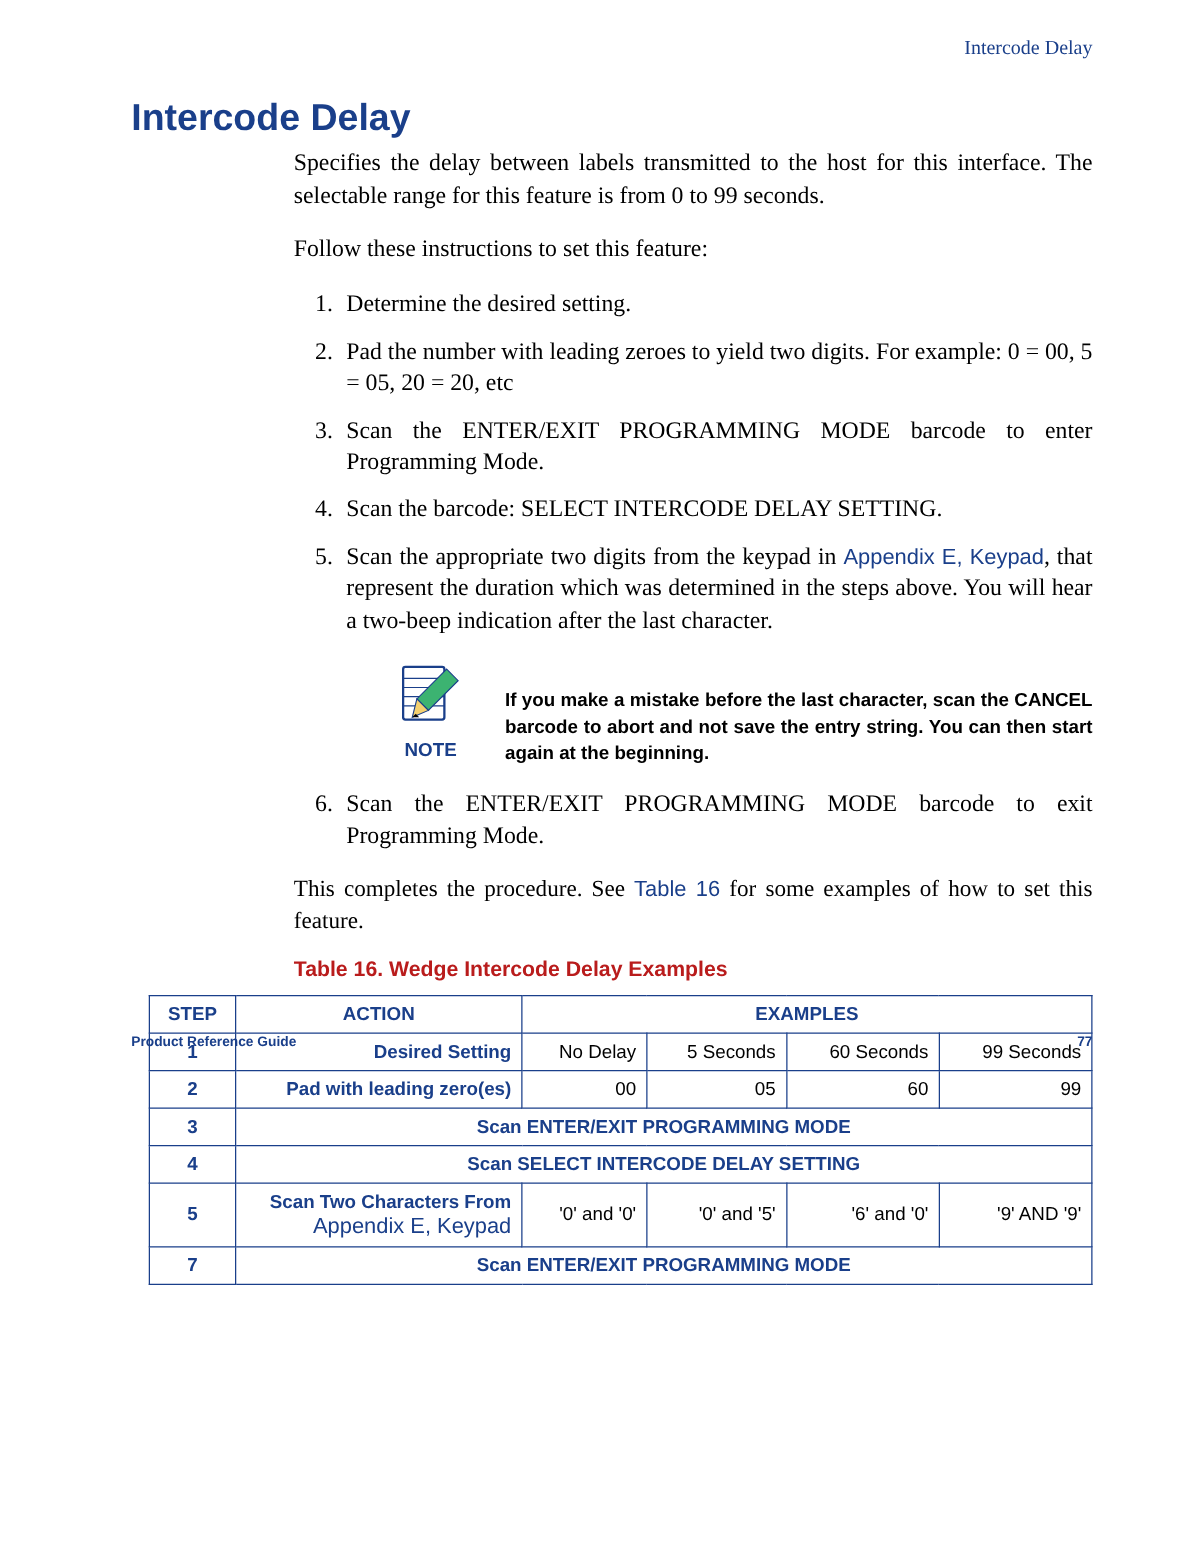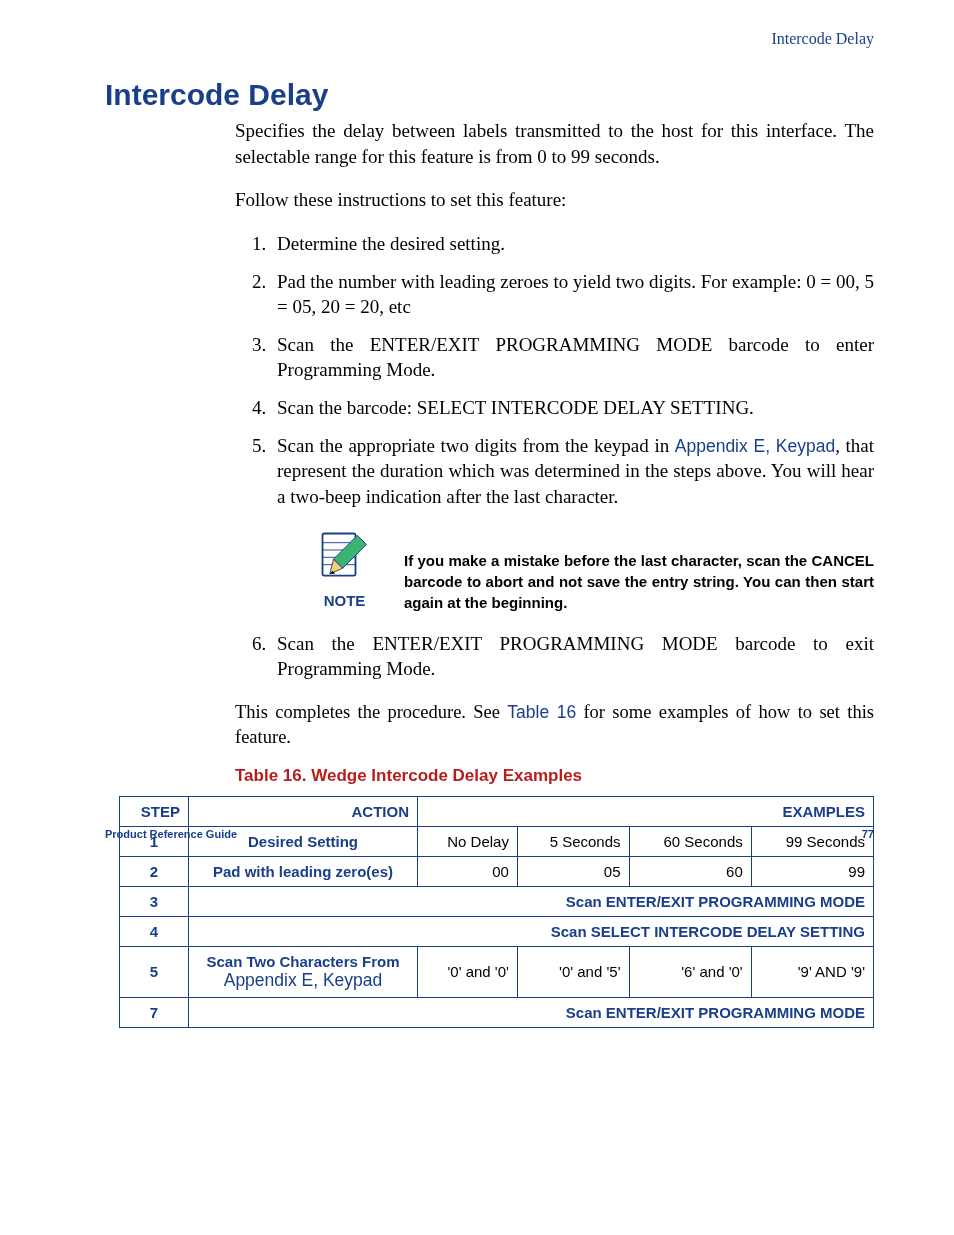--- a/index.html
+++ b/index.html
@@ -106,42 +106,42 @@
     font-size: 15px;
   }
   table.examples th, table.examples td {
     border: 1px solid #1a3f8a;
     padding: 6px 8px;
     vertical-align: middle;
   }
   table.examples th {
     color: #1a3f8a;
     font-weight: bold;
-    text-align: right;
+    text-align: center;
   }
   td.step-cell {
     color: #1a3f8a;
     font-weight: bold;
     text-align: center;
     width: 52px;
   }
   td.action-cell {
     color: #1a3f8a;
     font-weight: bold;
-    text-align: center;
+    text-align: right;
     width: 212px;
   }
   td.ex-cell {
     text-align: right;
     color: #000;
   }
   td.span-cell {
     color: #1a3f8a;
     font-weight: bold;
-    text-align: right;
+    text-align: center;
   }
   td.action-cell a.ref {
     font-weight: normal;
   }
   .footer {
     position: absolute;
     left: 105px;
     right: 80px;
     bottom: 50px;
     display: flex;

